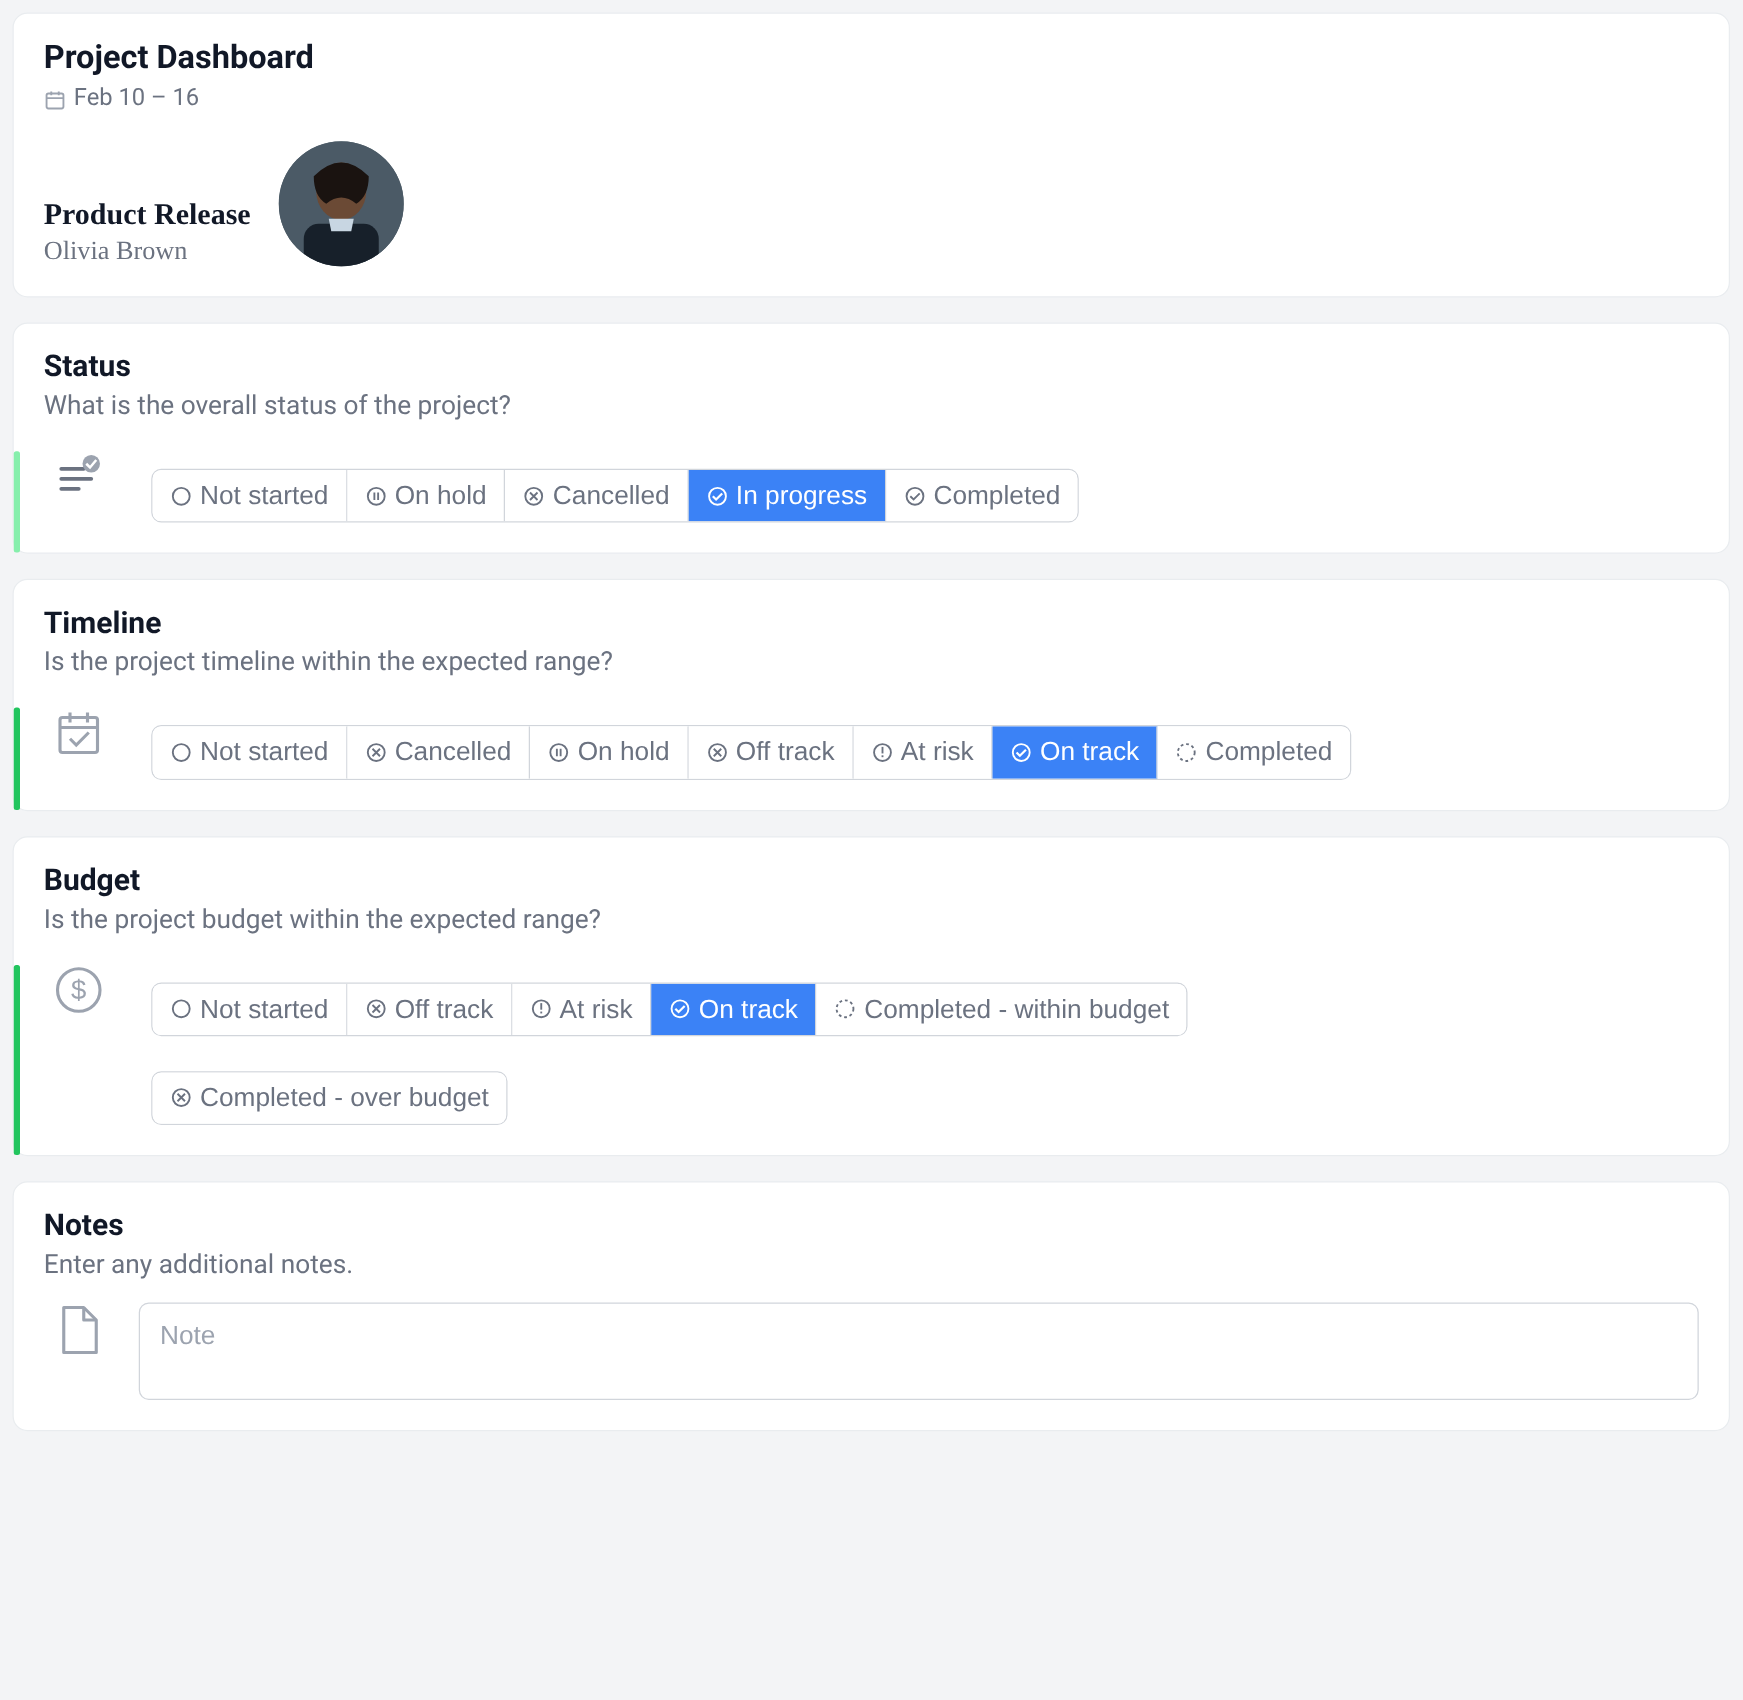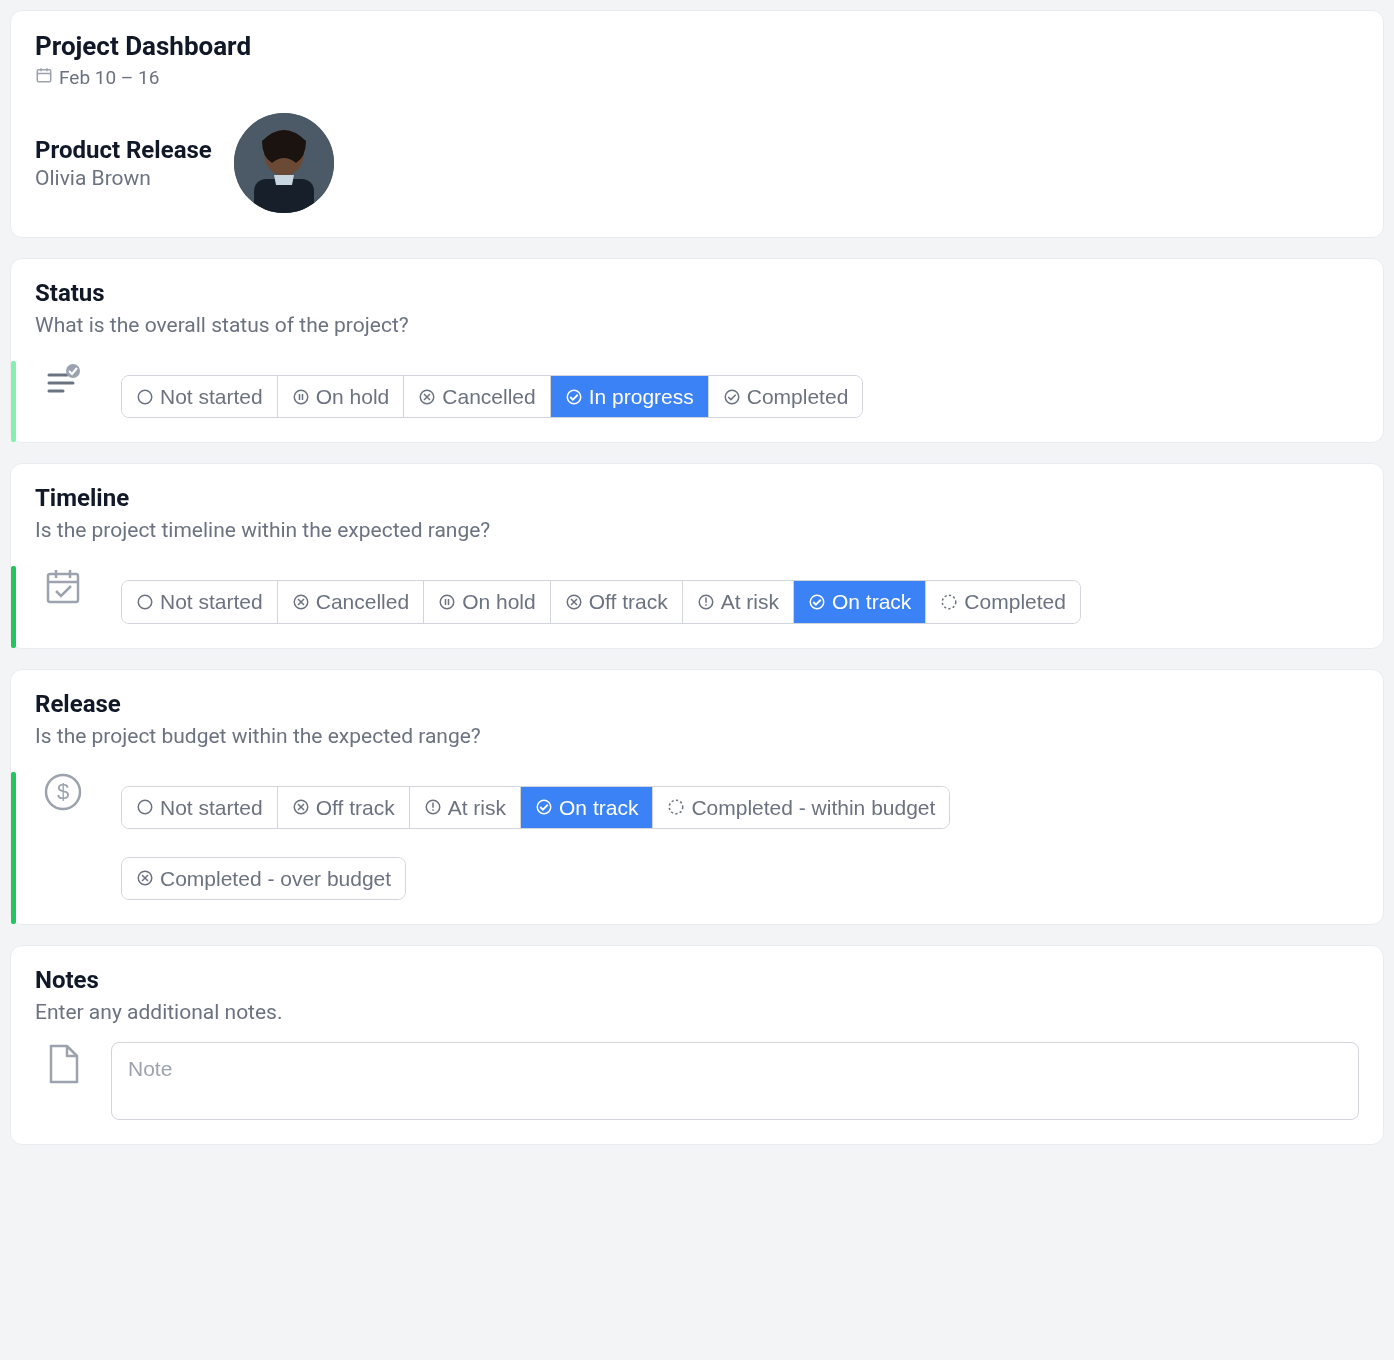--- a/index.html
+++ b/index.html
@@ -19,31 +19,32 @@
     position: relative;
   }
   .header-title {
     font-size: 26px;
     font-weight: 700;
     color: #111827;
     line-height: 1.2;
   }
   .header-date-row {
     display: flex;
-    align-items: flex-start;
+    align-items: flex-end;
     gap: 6px;
     margin-top: 4px;
     color: #6b7280;
     font-size: 19px;
   }
   .header-sub {
     display: flex;
-    align-items: center;
+    align-items: flex-end;
     gap: 22px;
     margin-top: 24px;
+    font-family: Liberation Serif, serif;
   }
   .header-sub-text .project-name {
     font-size: 24px;
     font-weight: 700;
     color: #111827;
   }
   .header-sub-text .person-name {
     font-size: 21px;
     color: #6b7280;
     margin-top: 2px;
@@ -381,21 +382,21 @@
               </svg>
             </span>
             <span>Completed</span>
           </button>
         </div>
     </div>
   </div>
 </div>
 
 <div class="card">
-  <div class="section-title">Release</div>
+  <div class="section-title">Budget</div>
   <div class="section-desc">Is the project budget within the expected range?</div>
   <div class="section-body">
     <div class="green-bar-dark"></div>
     <div class="section-icon">
       <svg viewBox="0 0 40 40">
         <circle cx="20" cy="20" r="17" fill="none" stroke="#9ca3af" stroke-width="2.5"></circle>
         <text x="20" y="27" text-anchor="middle" font-size="22" font-weight="500" fill="#9ca3af" font-family="Arial">$</text>
       </svg>
     </div>
     <div class="options-wrap">

